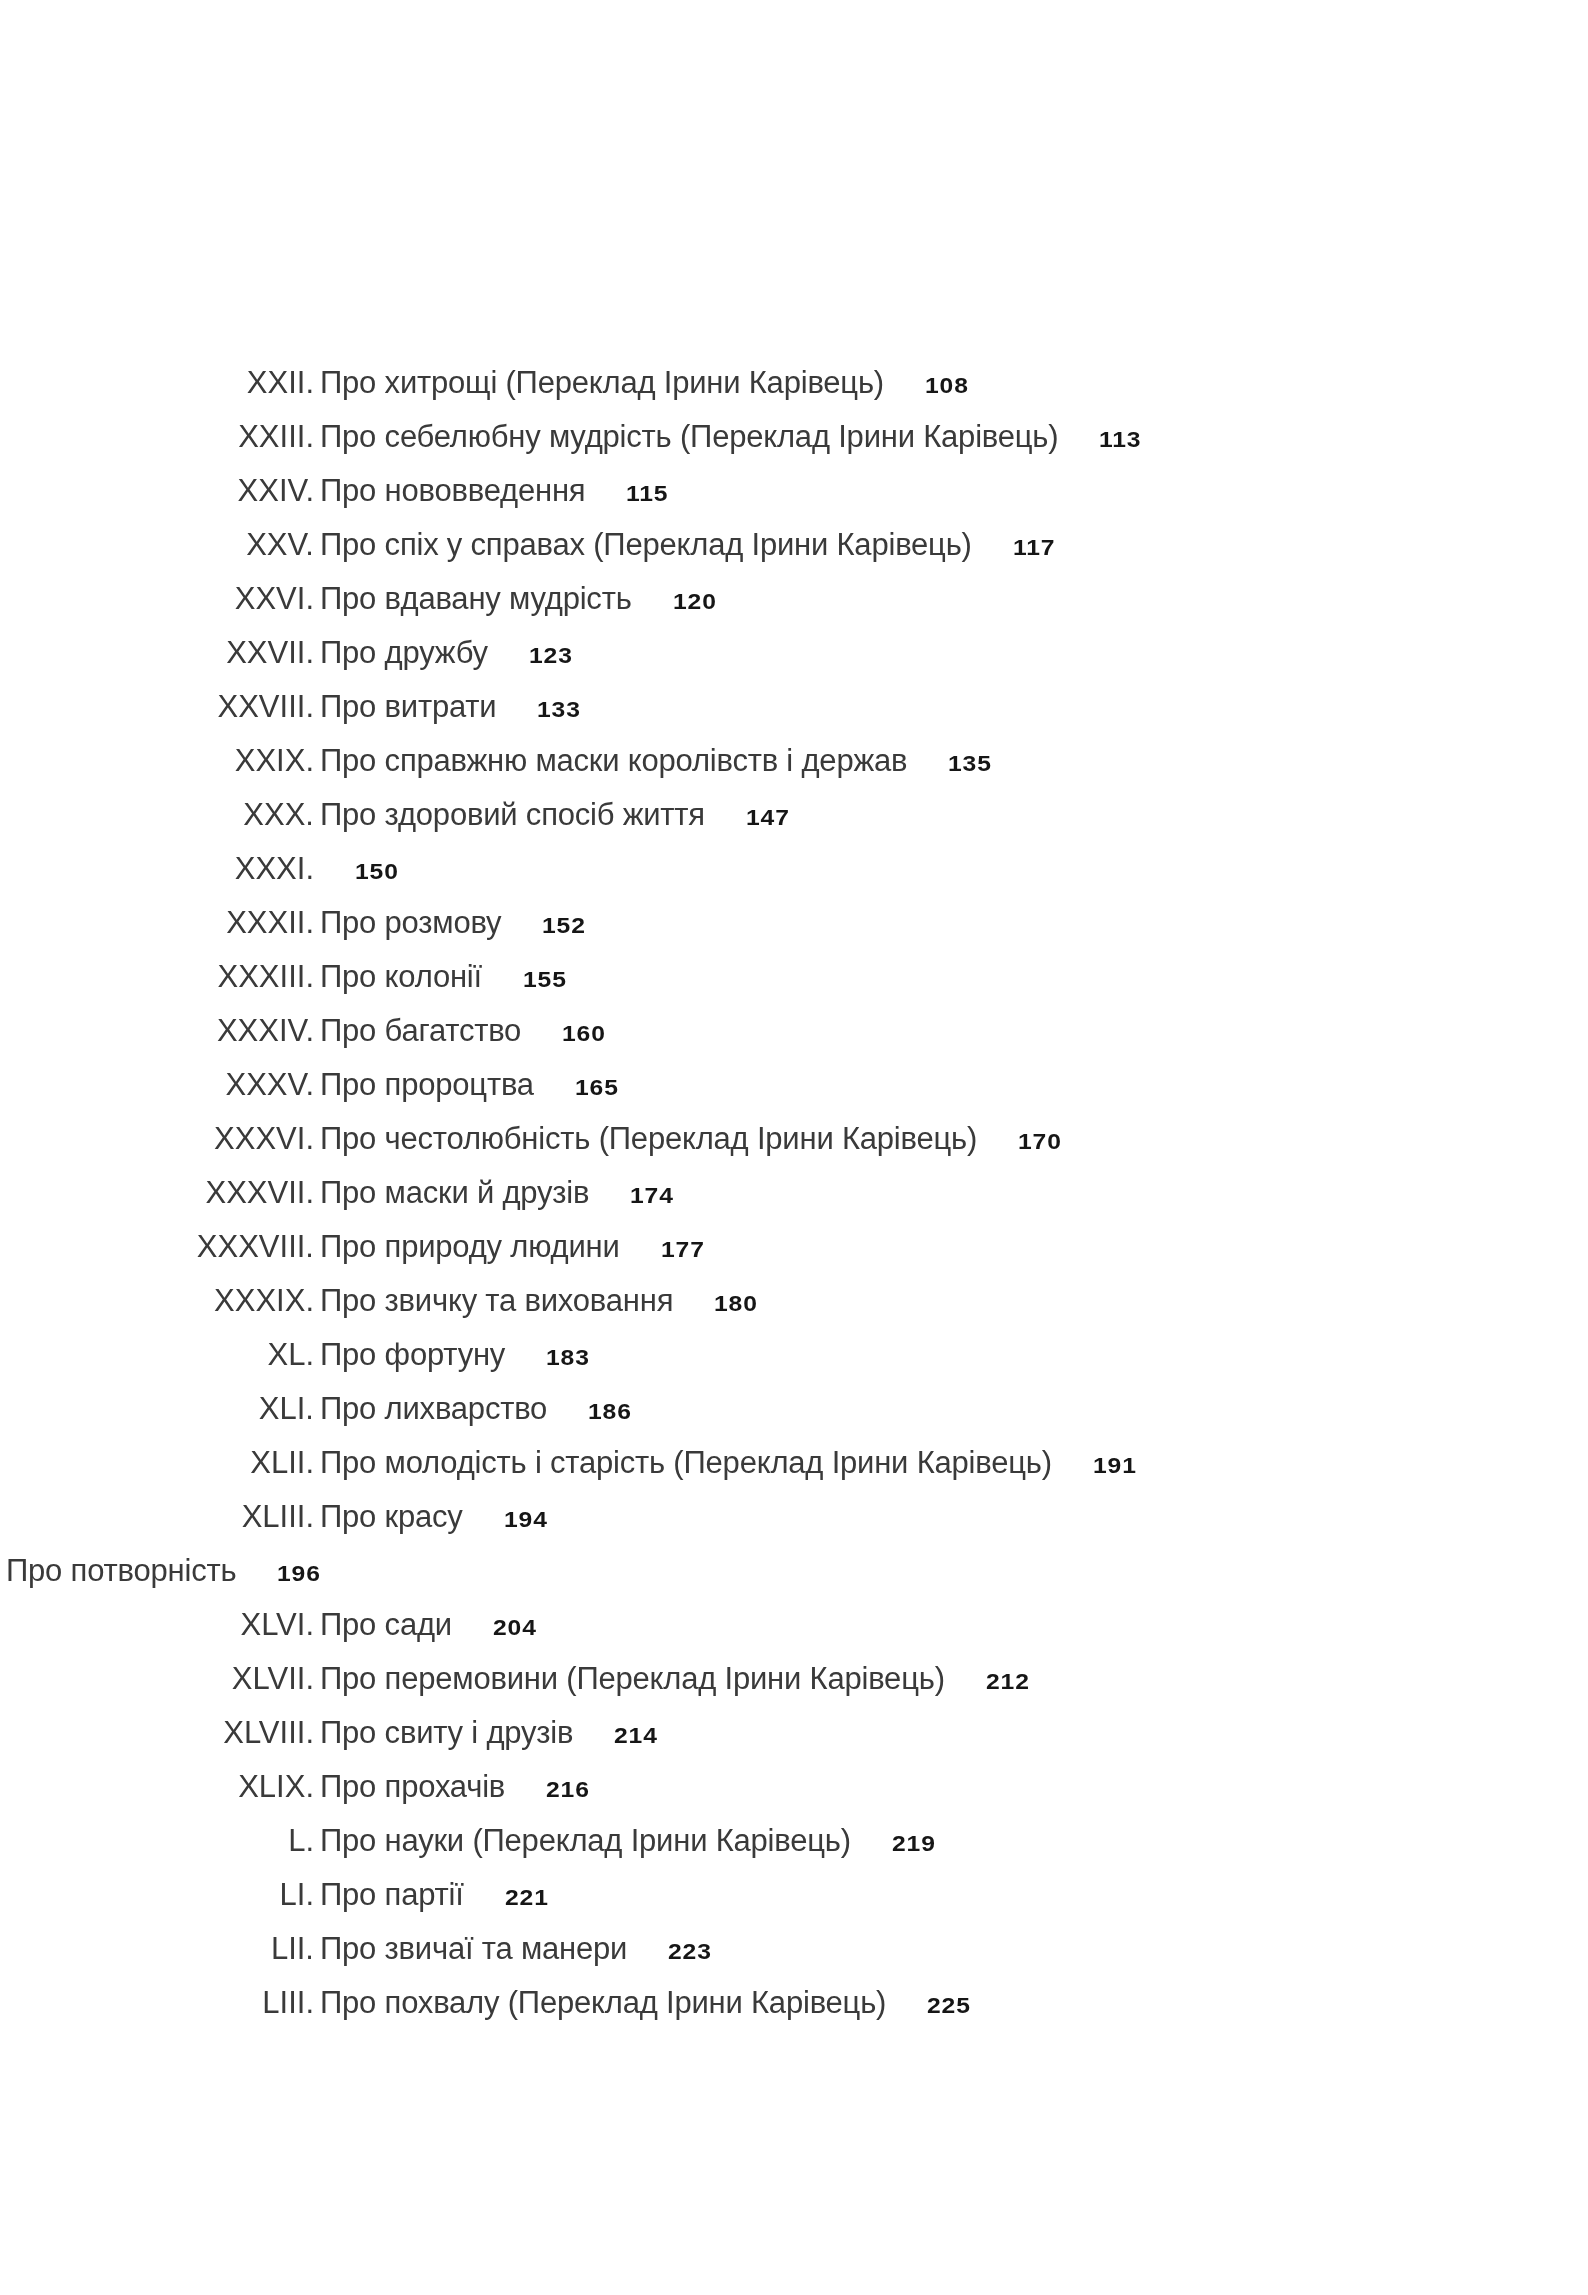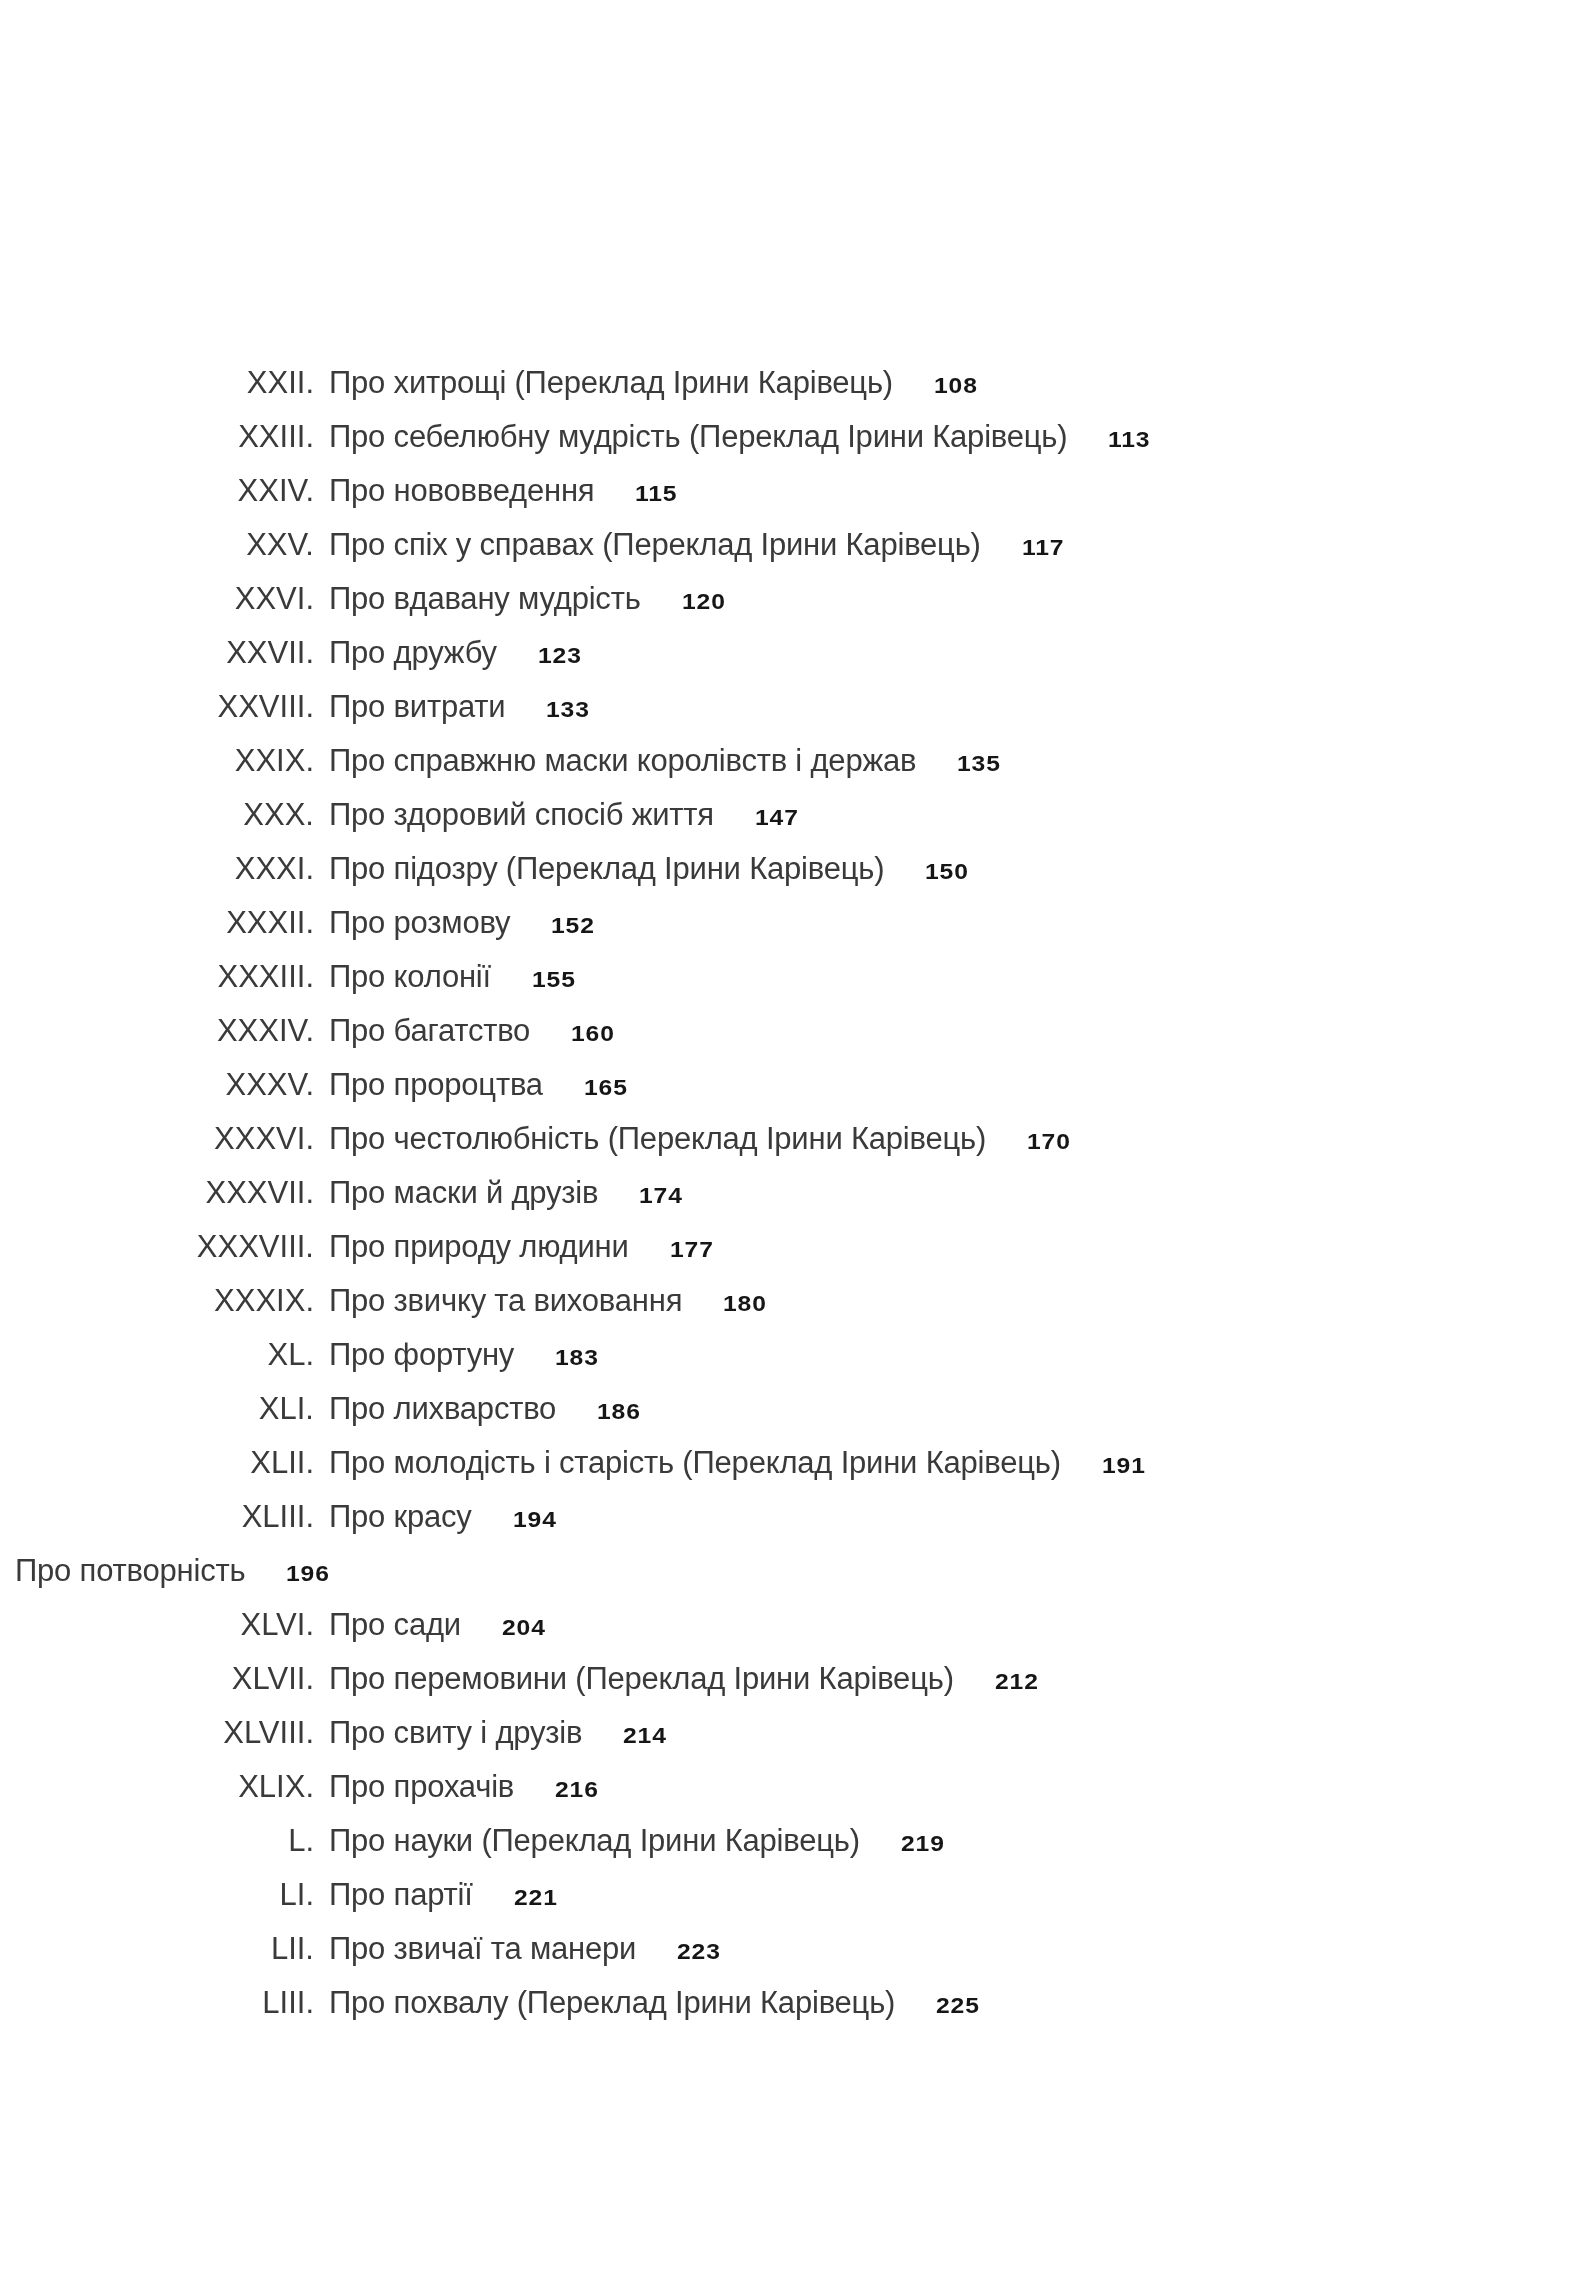--- a/index.html
+++ b/index.html
@@ -31,21 +31,21 @@
       white-space: nowrap;
     }
     .toc-num {
       width: 314px;
       text-align: right;
       font-size: 31px;
       color: #3a3a3a;
       flex: 0 0 auto;
     }
     .toc-title {
-      margin-left: 15px;
+      margin-left: 6px;
       font-size: 31px;
       color: #3a3a3a;
       letter-spacing: -0.2px;
     }
     .toc-page {
       margin-left: 41px;
       font-size: 22px;
       font-weight: bold;
       color: #161616;
       letter-spacing: 0.8px;
@@ -98,21 +98,20 @@
       <span class="toc-title">Про справжню маски королівств і держав</span>
       <span class="toc-page">135</span>
     </li>
   <li class="toc-row">
       <span class="toc-num">XXX.</span>
       <span class="toc-title">Про здоровий спосіб життя</span>
       <span class="toc-page">147</span>
     </li>
   <li class="toc-row">
       <span class="toc-num">XXXI.</span>
-      <span class="toc-title">Про підозру (Переклад Ірини Карівець)</span>
       <span class="toc-page">150</span>
     </li>
   <li class="toc-row">
       <span class="toc-num">XXXII.</span>
       <span class="toc-title">Про розмову</span>
       <span class="toc-page">152</span>
     </li>
   <li class="toc-row">
       <span class="toc-num">XXXIII.</span>
       <span class="toc-title">Про колонії</span>

